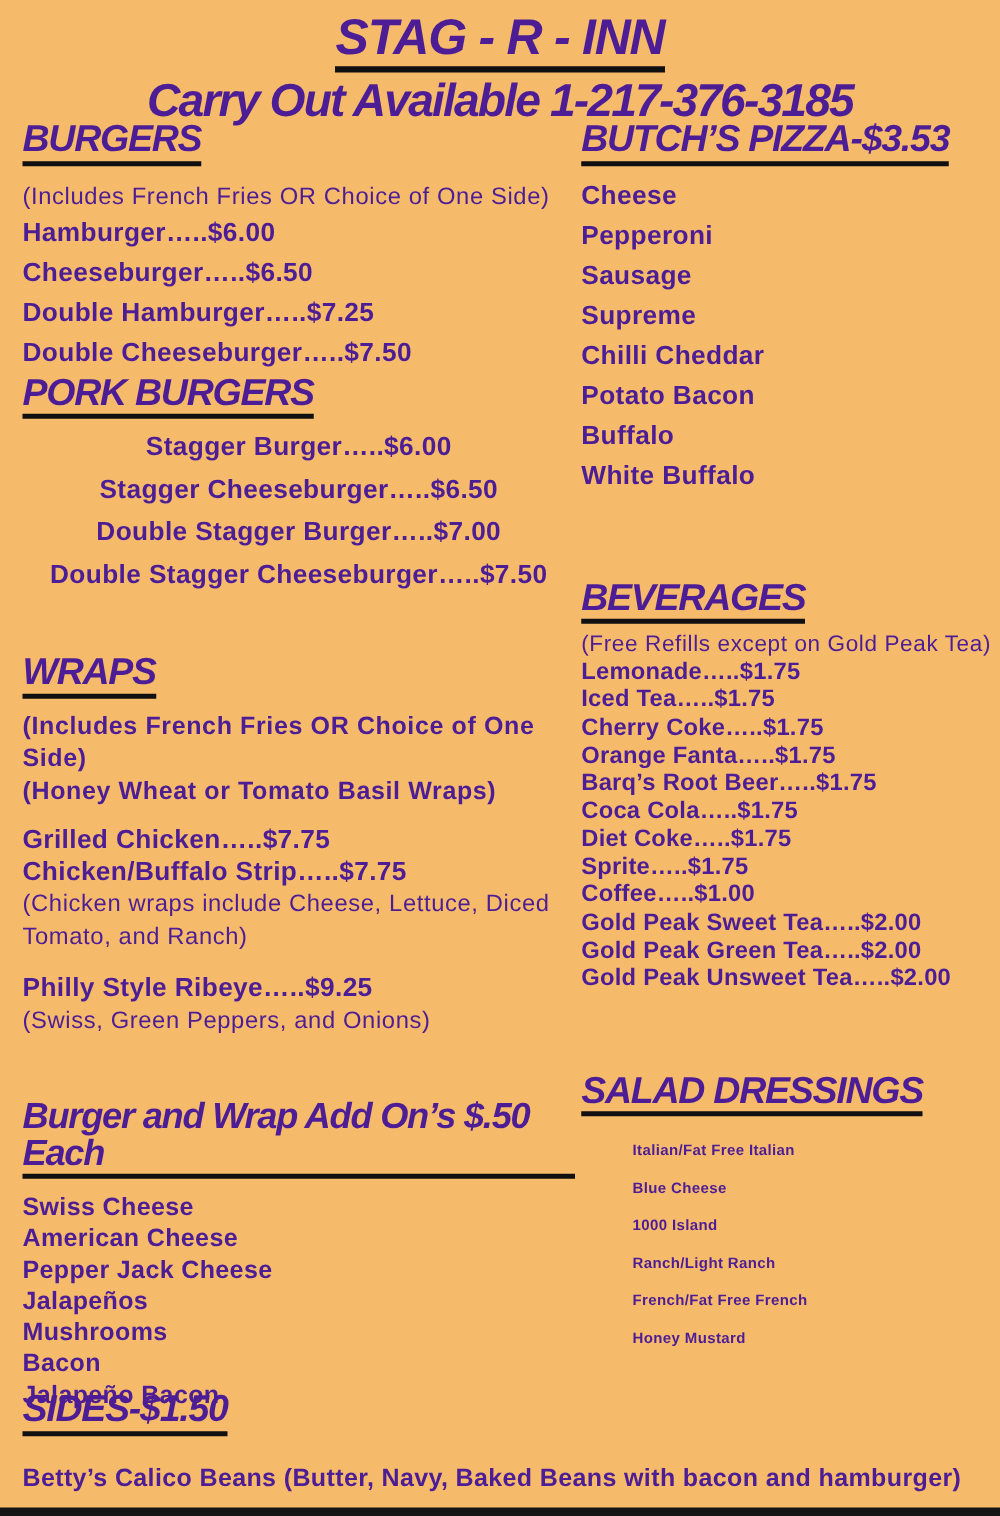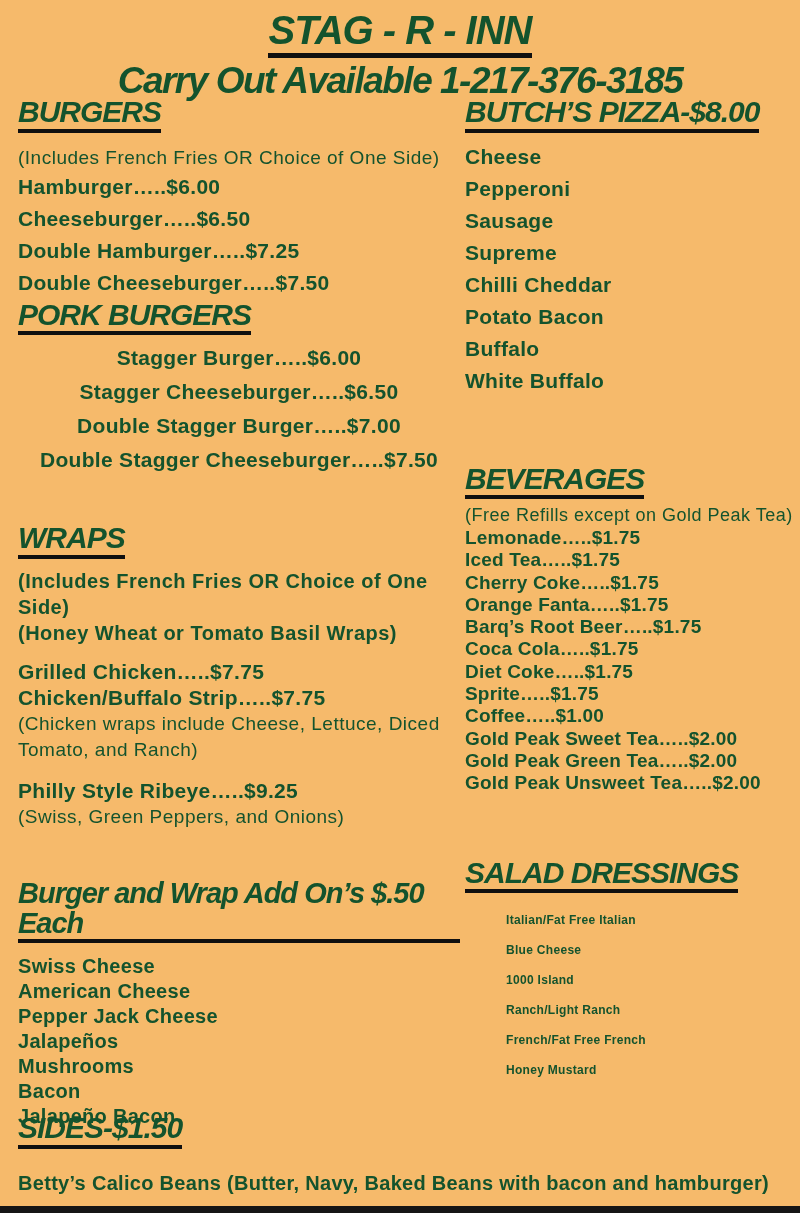--- a/index.html
+++ b/index.html
@@ -4,21 +4,21 @@
 <style>
   * { margin: 0; padding: 0; box-sizing: border-box; }
   html, body { background: #888; }
   .page {
     position: relative;
     width: 800px;
     height: 1213px;
     background: #F6BA6B;
     overflow: hidden;
     font-family: "Liberation Sans", sans-serif;
-    color: #14532d;
+    color: #4c1d95;
   }
   .header { position: absolute; top: 8px; left: 0; width: 100%; text-align: center; }
   .title {
     display: inline-block;
     font-size: 40px; font-weight: bold; font-style: italic;
     letter-spacing: -1px;
     border-bottom: 5px solid #101010;
     padding-bottom: 1px;
     line-height: 1.1;
   }
@@ -109,21 +109,21 @@
         <div class="item-md">Bacon</div>
         <div class="item-md">Jalapeño Bacon</div>
       </div>
     </div>
 
   </div>
 
   <div class="col-right">
 
     <div>
-      <span class="sec-heading">BUTCH’S PIZZA-$8.00</span>
+      <span class="sec-heading">BUTCH’S PIZZA-$3.53</span>
       <div style="margin-top:8px;">
         <div class="item-lg">Cheese</div>
         <div class="item-lg">Pepperoni</div>
         <div class="item-lg">Sausage</div>
         <div class="item-lg">Supreme</div>
         <div class="item-lg">Chilli Cheddar</div>
         <div class="item-lg">Potato Bacon</div>
         <div class="item-lg">Buffalo</div>
         <div class="item-lg">White Buffalo</div>
       </div>

